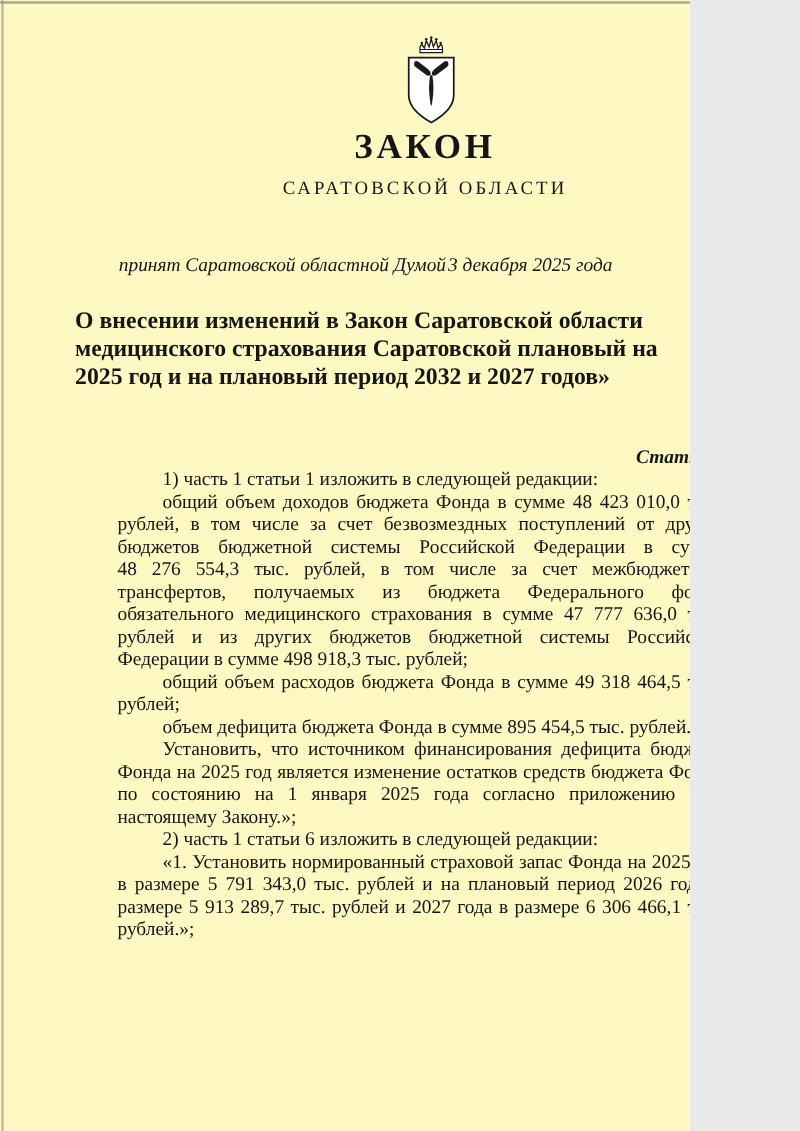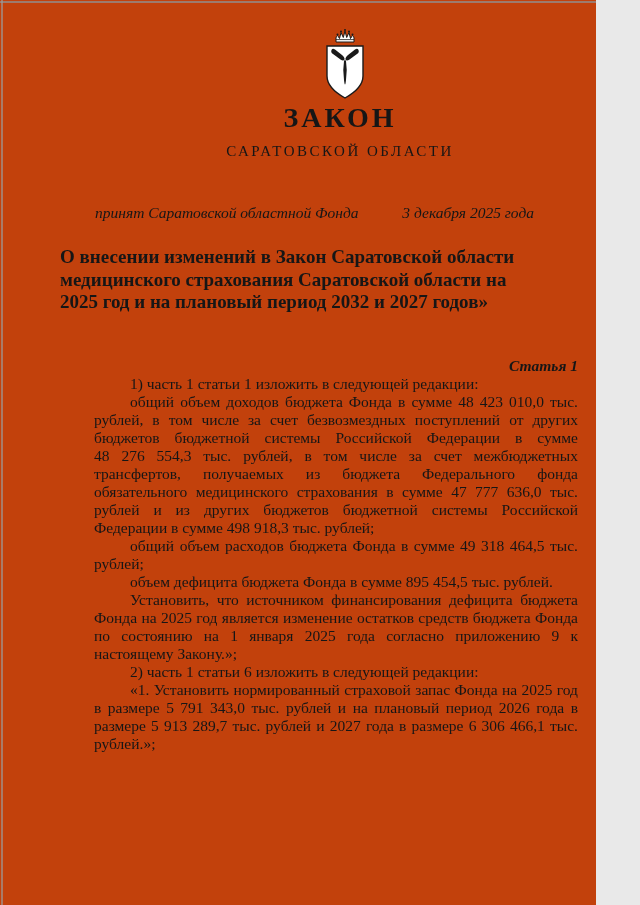--- a/index.html
+++ b/index.html
@@ -1,19 +1,19 @@
 <!DOCTYPE html>
 <html lang="ru"><head>
 <meta charset="utf-8">
 <style>
   html,body{margin:0;padding:0;background:#e9e9e9;}
   .page{
     position:relative;
-    width:596px;height:905px;
-    background:#c2410c;
+    width:552px;height:905px;
+    background:#fef9c3;
     font-family:"Liberation Serif","DejaVu Serif",serif;
     color:#161616;
     overflow:hidden;
     box-sizing:border-box;
   }
   .scan-edge-top{
     position:absolute;top:1px;left:0;width:100%;height:2px;
     background:#8f8f8f;opacity:.75;
   }
   .scan-edge-left{
@@ -85,27 +85,27 @@
       <path d="M36.5 23 Q37.5 25.5 35 27 L27.5 32.5 Q24.5 34.5 23.5 32.5 Q23 30.5 26 28 L33 22.5 Q35.5 21 36.5 23 Z" fill="#1a1a1a"></path>
       <path d="M22 34 Q20.5 43 22 53 Q22.5 57.5 23 57.5 Q23.5 57.5 24 53 Q25.5 43 24 34 Q23 32 22 34 Z" fill="#1a1a1a"></path>
     </svg>
   </span>
 
   <div class="law-word">ЗАКОН</div>
 
   <div class="region-word">САРАТОВСКОЙ ОБЛАСТИ</div>
 
   <div class="adoption-row">
-    <span>принят Саратовской областной Фонда</span>
+    <span>принят Саратовской областной Думой</span>
     <span>3 декабря 2025 года</span>
   </div>
 
   <div class="law-title">
       <div class="title-line">О внесении изменений в Закон Саратовской области</div>
-      <div class="title-line">медицинского страхования Саратовской области на</div>
+      <div class="title-line">медицинского страхования Саратовской плановый на</div>
       <div class="title-line">2025 год и на плановый период 2032 и 2027 годов»</div>
     </div>
 
   <div class="law-body">
       <p class="article">Статья 1</p>
       <p>1) часть 1 статьи 1 изложить в следующей редакции:</p>
       <p>общий объем доходов бюджета Фонда в сумме 48&nbsp;423&nbsp;010,0 тыс. рублей, в том числе за счет безвозмездных поступлений от других бюджетов бюджетной системы Российской Федерации в сумме 48&nbsp;276&nbsp;554,3 тыс. рублей, в том числе за счет межбюджетных трансфертов, получаемых из бюджета Федерального фонда обязательного медицинского страхования в сумме 47&nbsp;777&nbsp;636,0 тыс. рублей и из других бюджетов бюджетной системы Российской Федерации в сумме 498&nbsp;918,3 тыс. рублей;</p>
       <p>общий объем расходов бюджета Фонда в сумме 49&nbsp;318&nbsp;464,5 тыс. рублей;</p>
       <p>объем дефицита бюджета Фонда в сумме 895&nbsp;454,5 тыс. рублей.</p>
       <p>Установить, что источником финансирования дефицита бюджета Фонда на 2025 год является изменение остатков средств бюджета Фонда по состоянию на 1 января 2025 года согласно приложению 9 к настоящему Закону.»;</p>

